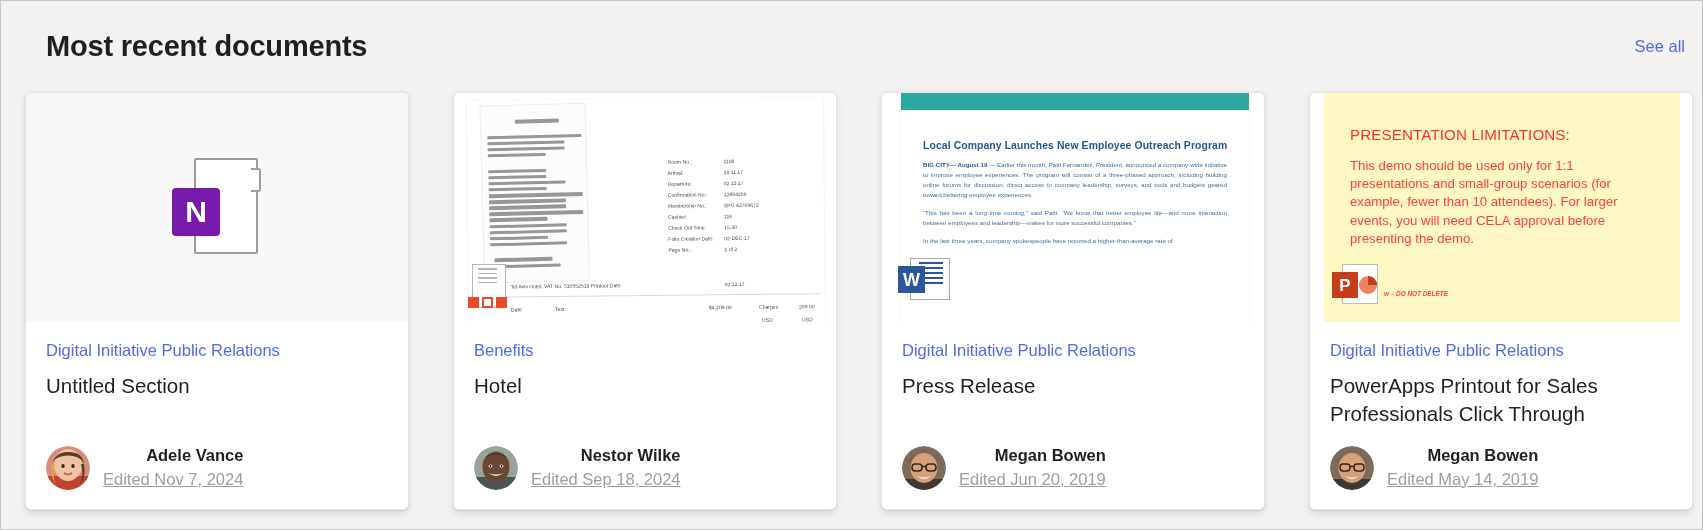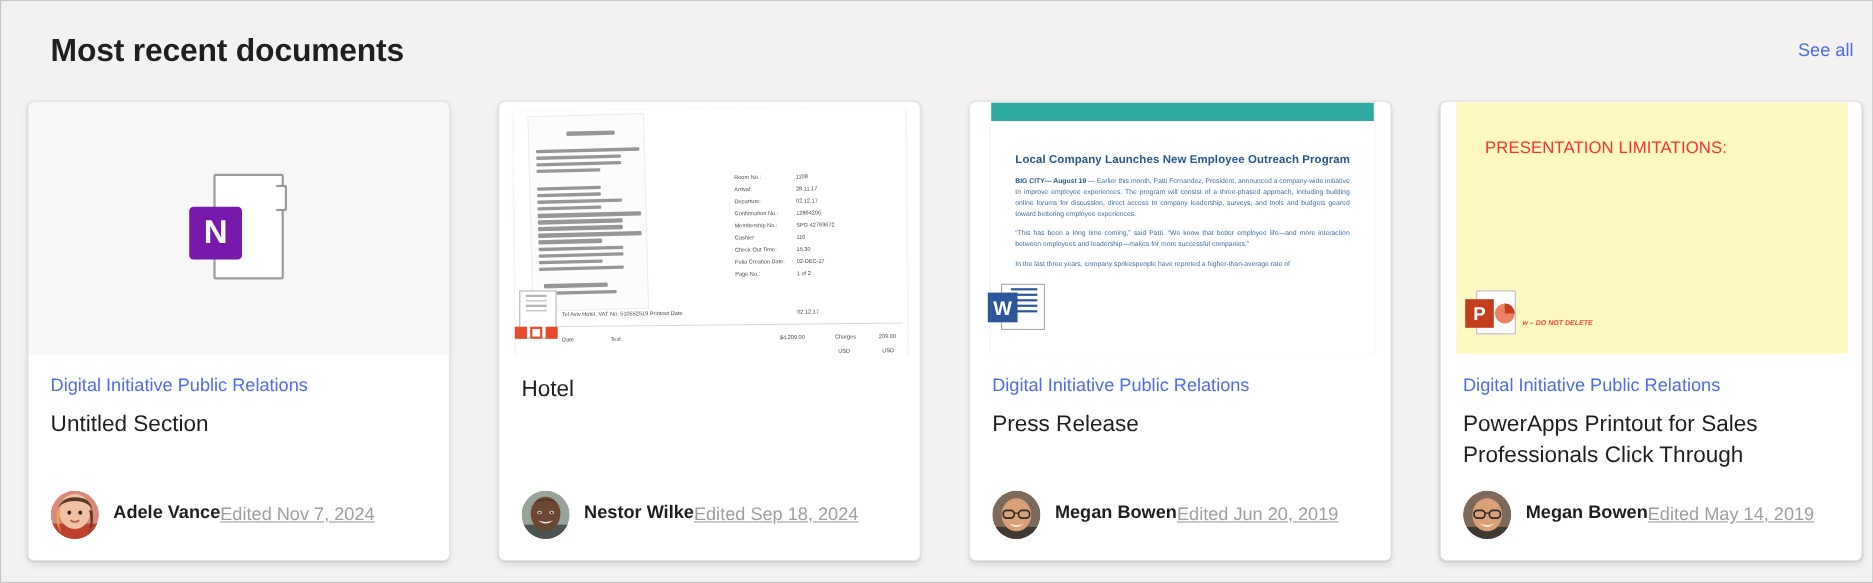--- a/index.html
+++ b/index.html
@@ -374,21 +374,21 @@
     padding-bottom: 19px;
   }
   .avatar {
     width: 44px; height: 44px;
     border-radius: 50%;
     flex: 0 0 auto;
     overflow: hidden;
     position: relative;
   }
   .avatar svg { display: block; }
-  .meta-text { display: flex; flex-direction: row; min-width: 0; }
+  .meta-text { display: flex; flex-direction: column; min-width: 0; align-items: flex-end; }
   .author {
     font-size: 16.5px;
     color: #201f1e;
     font-weight: 600;
     line-height: 1.3;
     white-space: nowrap;
   }
   .edited {
     font-size: 16.5px;
     color: #a19f9d;
@@ -519,20 +519,21 @@
               <div class="pl"></div>
               <div class="pl"></div>
               <div class="pl"></div>
           </div>
           <div class="pb-sq a"></div>
           <div class="pb-sq b"></div>
           <div class="pb-sq c"></div>
         </div>
       </div>
       <div class="card-body">
+        <div class="site-link">Benefits</div>
         <div class="doc-title">Hotel</div>
         <div class="meta">
           <div class="avatar">
             <svg width="44" height="44" viewBox="0 0 44 44" aria-hidden="true">
               <defs>
                   <clipPath id="c2">
                     <circle cx="22" cy="22" r="22"></circle>
                   </clipPath>
                 </defs>
               <g clip-path="url(#c2)">
@@ -606,20 +607,21 @@
             <div class="edited">Edited Jun 20, 2019</div>
           </div>
         </div>
       </div>
     </div>
 
     <div class="card">
       <div class="thumb white">
         <div class="pptdoc">
           <div class="ppt-title">PRESENTATION LIMITATIONS:</div>
+          <div class="ppt-body">This demo should be used only for 1:1 presentations and small-group scenarios (for example, fewer than 10 attendees). For larger events, you will need CELA approval before presenting the demo.</div>
         </div>
         <div class="ppt-badge">
           <div class="pp-page"></div>
           <div class="pp-sq">P</div>
           <div class="pp-pie"></div>
         </div>
         <div class="ppt-donot">w – DO NOT DELETE</div>
       </div>
       <div class="card-body">
         <div class="site-link">Digital Initiative Public Relations</div>

